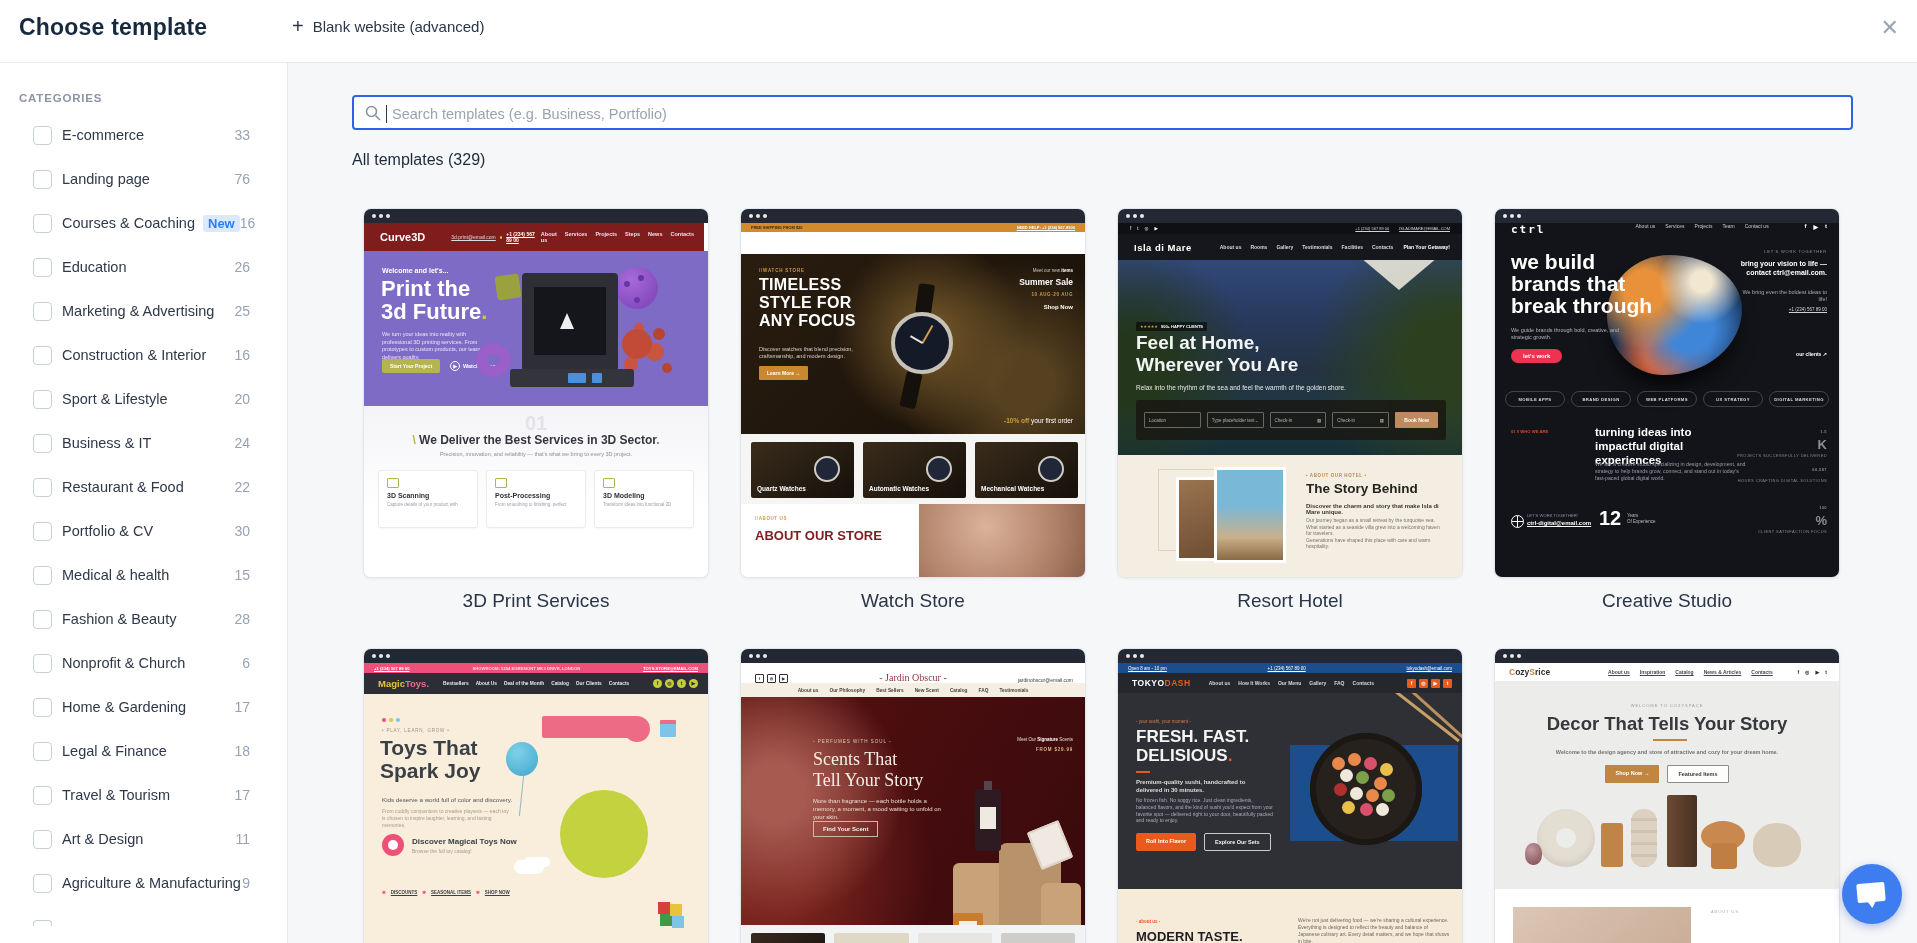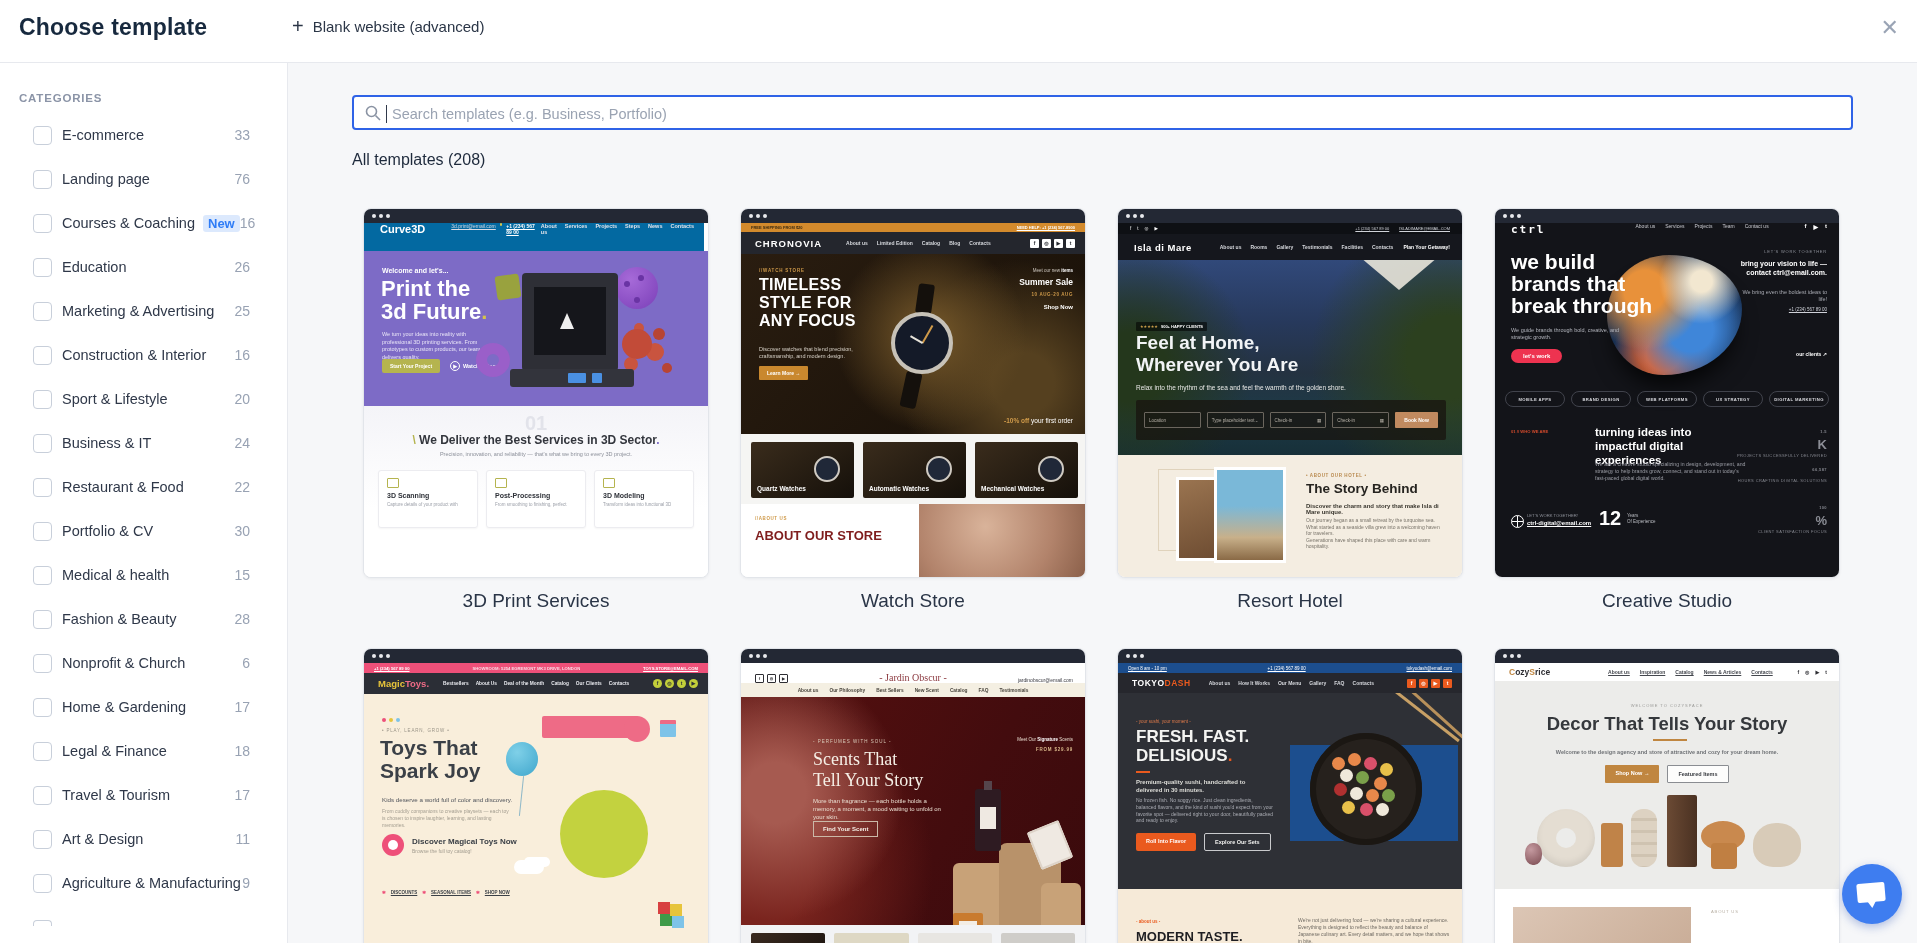--- a/index.html
+++ b/index.html
@@ -35,21 +35,21 @@
   .results-h{position:absolute;left:65px;top:89px;font-size:16px;color:#1e2a3c}
   .grid{position:absolute;left:76px;top:146px;width:1477px;display:flex;flex-wrap:wrap;column-gap:31px;row-gap:36px}
   .card{width:346px}
   .shot{position:relative;width:346px;height:370px;border-radius:8px;overflow:hidden;background:#fff;border:1px solid #e2e5ea;box-shadow:0 1px 3px rgba(20,30,50,.06);box-sizing:border-box;cursor:pointer}
   .chrome{height:14px;background:#232834;display:flex;align-items:center;gap:3px;padding-left:8px}
   .chrome i{width:4px;height:4px;border-radius:50%;background:#e8e9ec}
   .site{position:absolute;top:14px;left:0;right:0;bottom:0;overflow:hidden}
   .card-label{margin-top:12px;text-align:center;font-size:19px;color:#2a3547}
 
   
-  .p-nav{position:absolute;top:0;left:0;right:4px;height:28px;background:#0369a1;display:flex;}
+  .p-nav{position:absolute;top:0;left:0;right:4px;height:28px;background:#7f1d1d;display:flex;align-items:center}
   .p-logo{margin-left:16px;font-size:11px;font-weight:700;color:#fff}
   .p-mail{margin-left:26px;font-size:5px;color:#d8dbe3}
   .p-dot{width:3px;height:3px;border-radius:50%;background:#d6c54a;margin:0 4px}
   .p-phone{font-size:5px;font-weight:700;color:#fff}
   .p-links{margin-left:auto;margin-right:10px;display:flex;gap:8px;font-size:5.5px;color:#e2e4ea;font-weight:600}
   .p-hero{position:absolute;top:28px;left:0;right:0;height:155px;background:#7d6bc6;overflow:hidden}
   .p-kicker{position:absolute;left:18px;top:16px;font-size:7px;font-weight:700;color:#fff}
   .p-title{position:absolute;left:17px;top:26px;font-size:22px;line-height:23px;font-weight:800;color:#fff}
   .p-tdot{font-style:normal;color:#d6c54a}
   .p-body{position:absolute;left:18px;top:80px;width:100px;font-size:5.5px;line-height:7.5px;color:#e9e5f7}
@@ -415,21 +415,21 @@
 
   <div class="main">
     <div class="searchbar">
       <svg class="search-ico" viewBox="0 0 16 16">
           <circle cx="6.5" cy="6.5" r="5" fill="none" stroke="#8a93a3" stroke-width="1.6"></circle>
           <line x1="10.5" y1="10.5" x2="15" y2="15" stroke="#8a93a3" stroke-width="1.6"></line>
         </svg>
       <span class="caret"></span>
       <input type="text" placeholder="Search templates (e.g. Business, Portfolio)" style="">
     </div>
-    <div class="results-h">All templates (208)</div>
+    <div class="results-h">All templates (329)</div>
 
     <div class="grid">
 
       <div class="card">
         <div class="shot">
           <div class="chrome">
               <i></i>
               <i></i>
               <i></i>
             </div>
@@ -506,36 +506,20 @@
           <div class="chrome">
               <i></i>
               <i></i>
               <i></i>
             </div>
           <div class="site">
             <div class="w-strip">
                 <span class="l">FREE SHIPPING FROM $20</span>
                 <span class="r u">NEED HELP: +1 (234) 567-8900</span>
               </div>
-            <div class="w-nav">
-              <b class="w-logo">CHRONOVIA</b>
-              <span class="w-links">
-                  <span>About us</span>
-                  <span>Limited Edition</span>
-                  <span>Catalog</span>
-                  <span>Blog</span>
-                  <span>Contacts</span>
-                </span>
-              <span class="w-soc">
-                  <i>f</i>
-                  <i>◎</i>
-                  <i>▶</i>
-                  <i>t</i>
-                </span>
-            </div>
             <div class="w-hero">
               <div class="w-kick">//WATCH STORE</div>
               <div class="w-title"><span>TIMELESS</span><br><span>STYLE FOR</span><br><span>ANY FOCUS</span></div>
               <div class="w-body">Discover watches that blend precision, craftsmanship, and modern design.</div>
               <span class="w-btn">Learn More →</span>
               <div class="w-pk"><span>Meet our new </span><b>items</b></div>
               <div class="w-pt">Summer Sale</div>
               <div class="w-pd">10 AUG-20 AUG</div>
               <div class="w-pc">Shop Now</div>
               <div class="w-promo"><b>-10% off</b><span> your first order</span></div>

